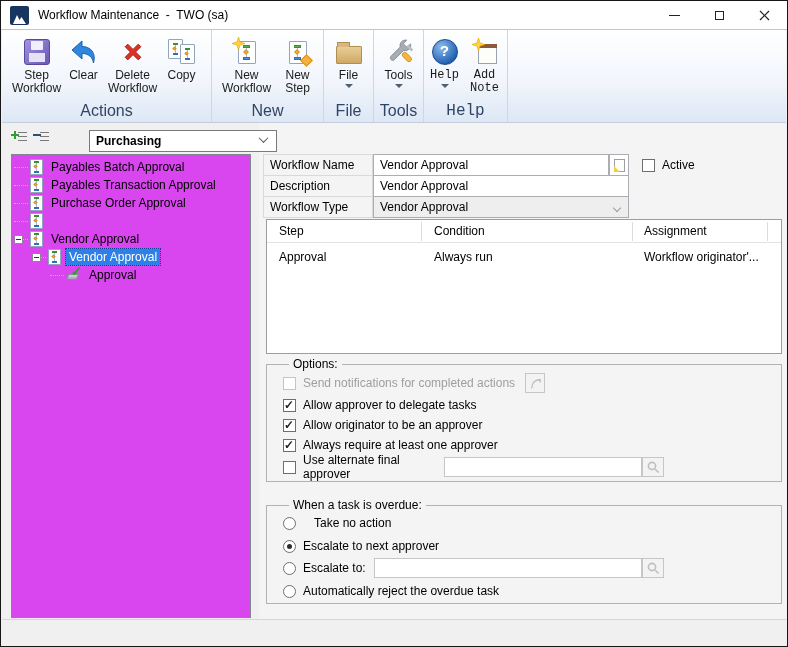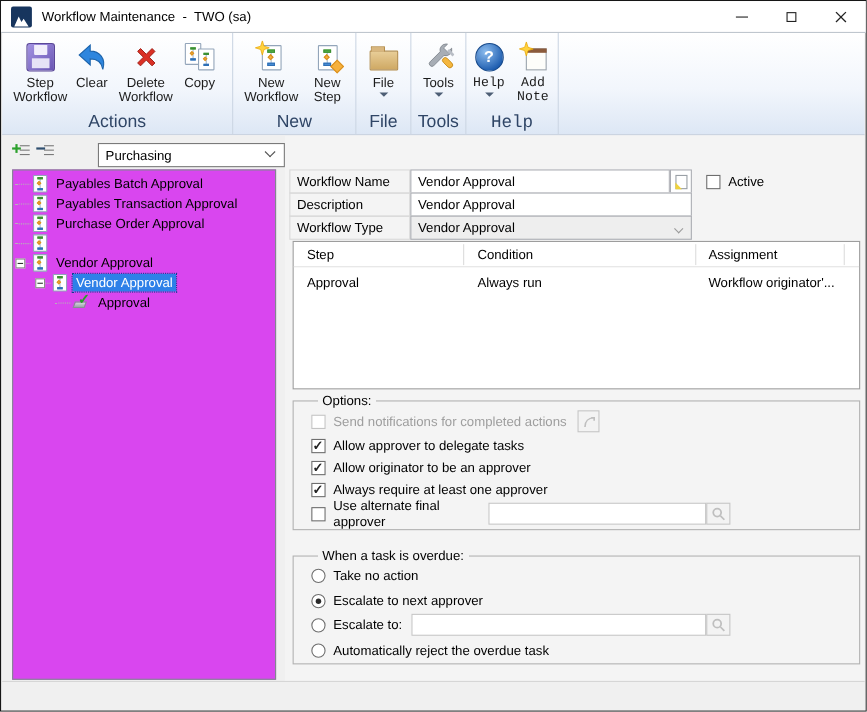--- a/index.html
+++ b/index.html
@@ -53,21 +53,21 @@
 
   
   .left-strip { position:absolute; left:1px; top:122px; width:257px; bottom:27px; background:#f0f0f0; }
   .tree-toolbar { position:absolute; left:10px; top:128px; display:flex; gap:5px; }
   .tt-btn { width:17px; height:16px; position:relative; cursor:default; }
   .tt-lines i { position:absolute; right:1px; width:9px; height:1px; background:#7a7a7a; }
   .tt-lines i:nth-child(1){ top:3px; } .tt-lines i:nth-child(2){ top:7px; } .tt-lines i:nth-child(3){ top:11px; }
   .tt-plus::before { content:""; position:absolute; left:0; top:5px; width:8px; height:2px; background:#2da12d; }
   .tt-plus::after { content:""; position:absolute; left:3px; top:2px; width:2px; height:8px; background:#2da12d; }
   .tt-minus::before { content:""; position:absolute; left:0; top:5px; width:8px; height:2px; background:#2f4f6f; }
-  .combo { position:absolute; left:88px; top:129px; width:170px; height:22px; background:#fff; border:1px solid #7a7a7a; display:flex; align-items:center; padding-left:6px; cursor:default; }
+  .combo { position:absolute; left:88px; top:129px; width:188px; height:22px; background:#fff; border:1px solid #7a7a7a; display:flex; align-items:center; padding-left:6px; cursor:default;font-weight:bold; }
   .chevron { width:7px; height:7px; border-right:1.5px solid #555; border-bottom:1.5px solid #555; transform:rotate(45deg) translate(-1px,-1px); }
   .combo .chevron { margin-left:auto; margin-right:9px; margin-top:-3px; }
   .tree-panel { position:absolute; left:10px; top:153px; width:240px; height:464px; background:#d946ef; border:1px solid #828790; padding:3px 0 0 2px; overflow:hidden; }
   .trow { height:18px; display:flex; align-items:center; white-space:nowrap; }
   .stub { width:14px; border-top:1px dotted #b5b5b5; margin-right:1px; flex:none; }
   .stub.short { width:5px; }
   .expander { width:9px; height:9px; border:1px solid #8a8a8a; background:#fff; position:relative; flex:none; margin-right:0; }
   .expander::before { content:""; position:absolute; left:1px; top:3px; width:5px; height:1px; background:#333; }
   .wf-node-icon { position:relative; width:15px; height:16px; flex:none; margin-right:4px; }
   .wf-node-icon .page { position:absolute; left:1px; top:0; width:13px; height:16px; display:flex; align-items:center; justify-content:center; }
@@ -470,21 +470,21 @@
         <svg width="14" height="14" viewBox="0 0 14 14">
             <circle cx="6" cy="6" r="3.6" fill="none" stroke="#bfbfbf" stroke-width="1.6"></circle>
             <line x1="9" y1="9" x2="12.5" y2="12.5" stroke="#bfbfbf" stroke-width="1.6"></line>
           </svg>
       </span>
     </div>
   </fieldset>
 
   <fieldset style="left:265px; top:497px; width:516px; height:106px;">
     <legend>When a task is overdue:</legend>
-    <div class="opt-row" style="margin-top:3px;">
+    <div class="opt-row" style="margin-top:3px;gap:11px;">
       <span class="rb"></span>
       <span class="lbl">Take no action</span>
     </div>
     <div class="opt-row" style="margin-top:7px;">
       <span class="rb selected"></span>
       <span class="lbl">Escalate to next approver</span>
     </div>
     <div class="opt-row" style="height:20px; margin-top:4px;">
       <span class="rb"></span>
       <span class="lbl fixw64">Escalate to:</span>

